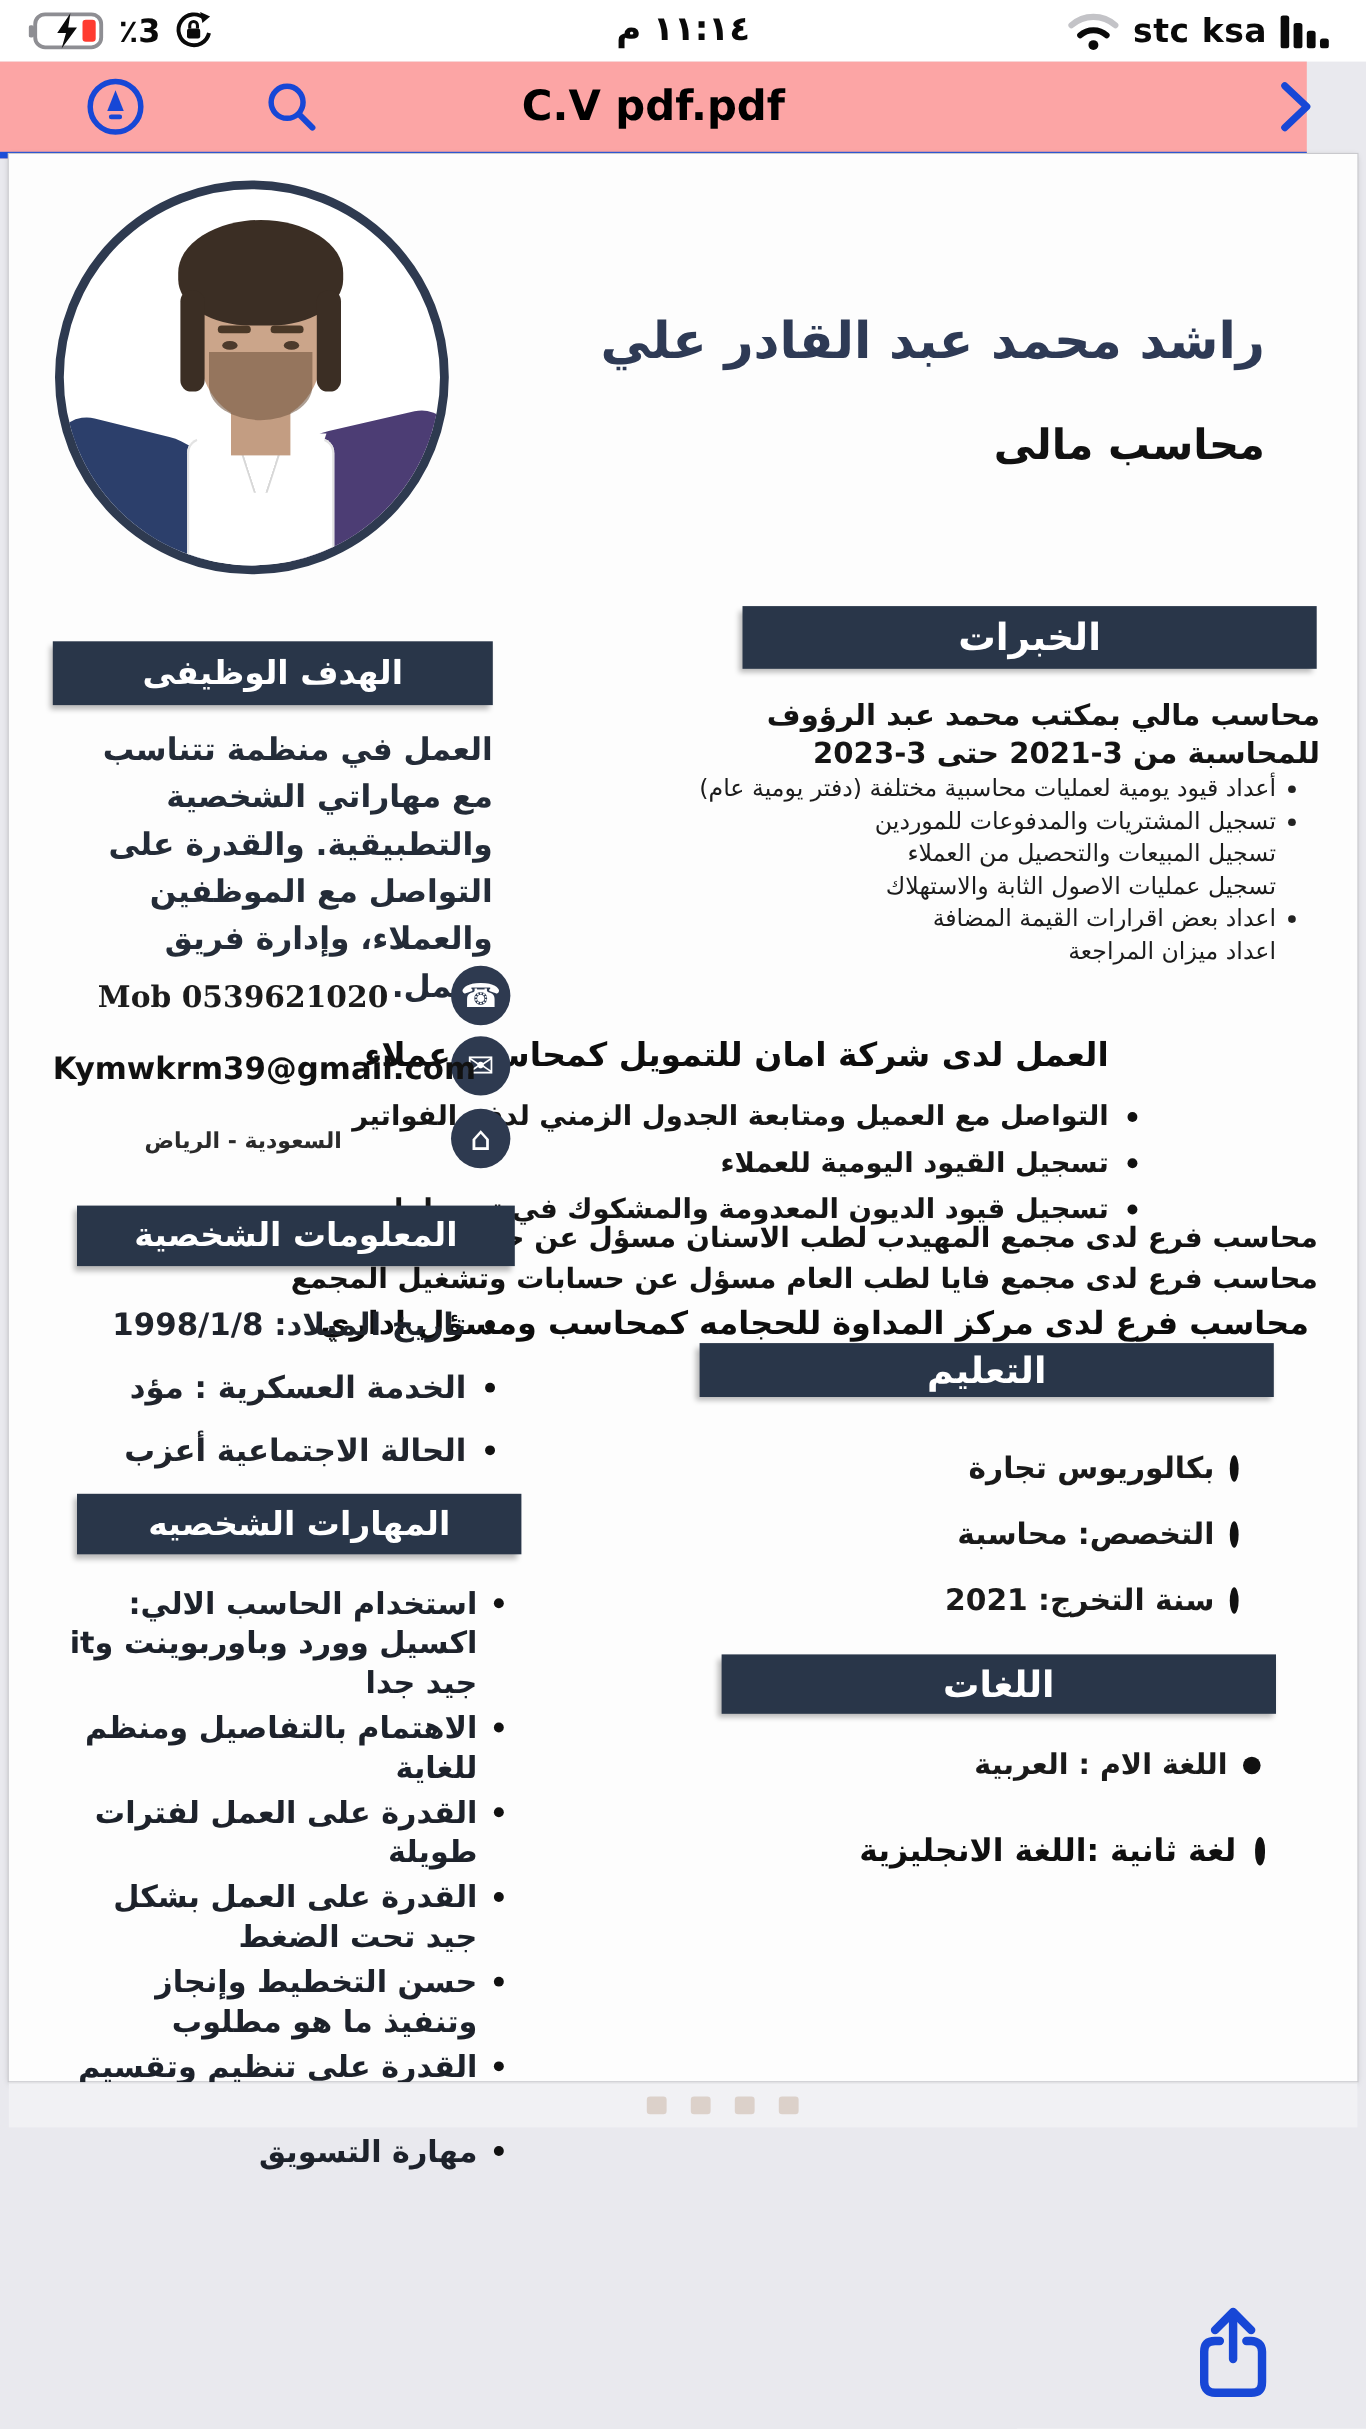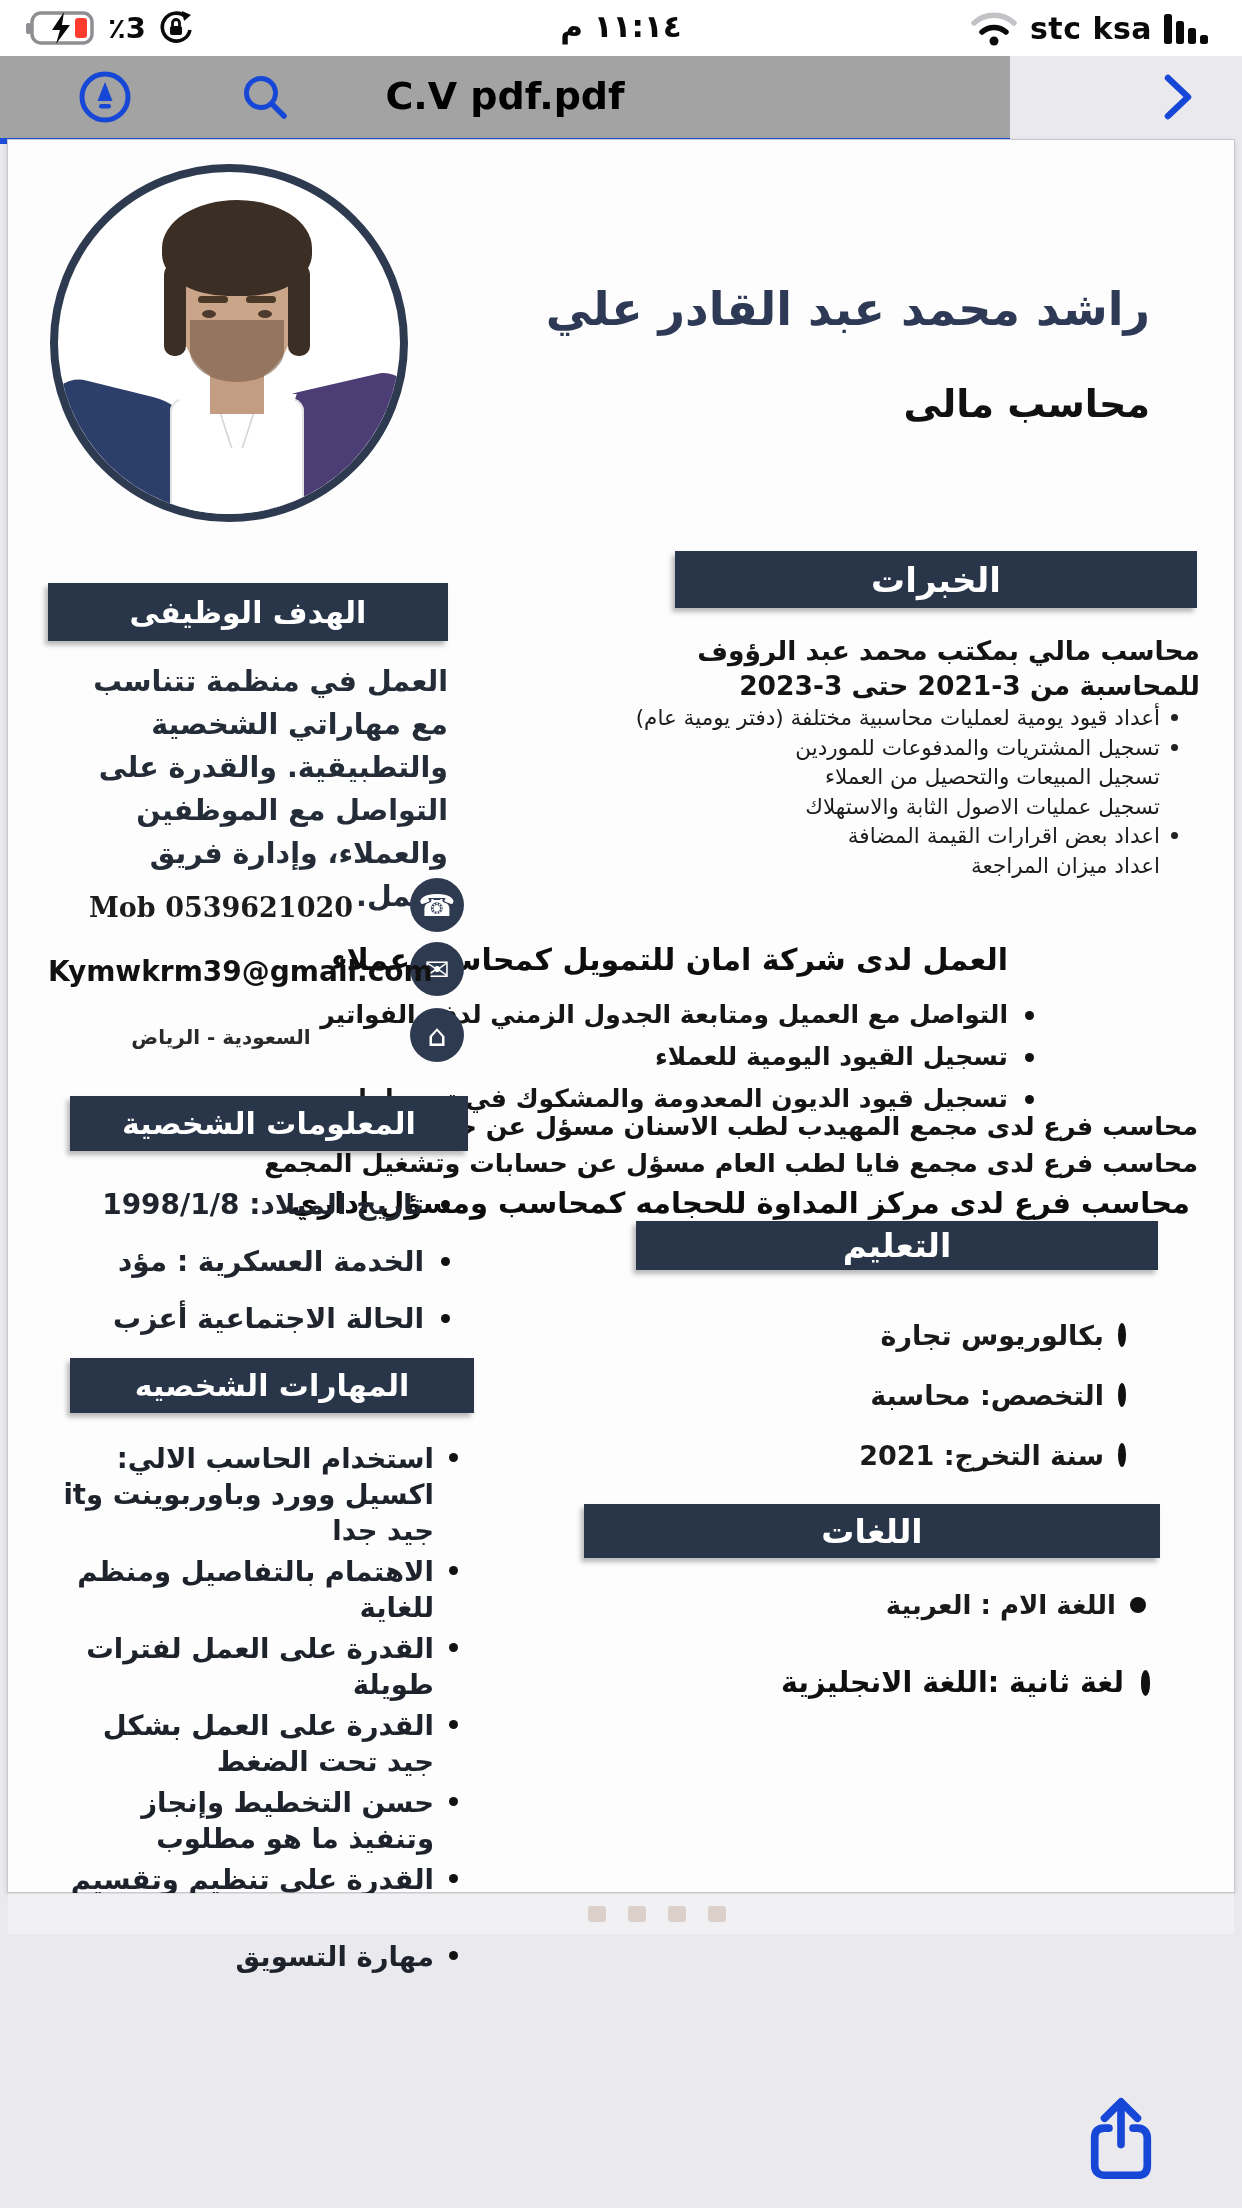--- a/index.html
+++ b/index.html
@@ -9,21 +9,21 @@
     -webkit-font-smoothing:antialiased;
   }
   
   .statusbar{position:absolute;top:0;left:0;width:1242px;height:56px;background:#fff;}
   .sb-left{position:absolute;left:26px;top:8px;display:flex;align-items:center;gap:10px;}
   .sb-percent{font-size:29px;font-weight:700;color:#0a0a0a;}
   .sb-time{position:absolute;left:0;right:0;top:8px;text-align:center;font-size:31px;font-weight:700;color:#0a0a0a;}
   .sb-right{position:absolute;right:30px;top:10px;display:flex;align-items:center;gap:12px;}
   .sb-carrier{font-size:30px;font-weight:600;color:#0a0a0a;letter-spacing:.5px;}
   
-  .navbar{position:absolute;top:56px;left:0;width:1010px;height:82px;background:#a3a3a3;border-bottom:6px solid #1d4ed8;}
+  .navbar{position:absolute;top:56px;left:0;width:1188px;height:82px;background:#fca5a5;border-bottom:6px solid #1d4ed8;}
   .nav-btn{position:absolute;top:14px;width:54px;height:54px;cursor:pointer;}
   .nav-title{position:absolute;left:0;right:0;top:18px;text-align:center;font-size:38px;font-weight:700;color:#000;}
   
   .page{
     position:absolute;top:140px;left:8px;width:1226px;height:1752px;background:#fdfdfd;
     box-shadow:0 0 0 1px #c9c9cd,0 2px 6px rgba(0,0,0,.18);
   }
   .scan-strip{position:absolute;top:1893px;left:8px;width:1226px;height:40px;background:#f1f1f4;border-top:1px solid #dedee2;}
   .scan-strip .glyphs{position:absolute;left:580px;top:12px;display:flex;gap:22px;}
   .scan-strip .glyphs i{display:block;width:18px;height:16px;background:#cbb7a8;opacity:.55;border-radius:3px;}
@@ -60,21 +60,21 @@
   .job2-title{position:absolute;top:802px;right:226px;font-size:30px;font-weight:700;color:#0e0e0e;}
   .job2-list{position:absolute;top:860px;right:226px;font-size:25px;font-weight:700;color:#161616;}
   .job2-item{position:relative;margin-bottom:13px;}
   .job2-item::before{content:'';position:absolute;right:-26px;top:11px;width:9px;height:9px;border-radius:50%;background:#111;}
   .job3-lines{position:absolute;top:968px;right:36px;font-size:25.5px;font-weight:700;line-height:37px;color:#141414;}
   .job4-line{position:absolute;top:1046px;right:44px;font-size:29px;font-weight:700;color:#0d0d0d;}
   .edu-header{top:1081px;right:76px;width:522px;height:49px;font-size:33px;}
   .edu-list{position:absolute;top:1180px;right:130px;font-size:27px;font-weight:700;color:#1a1a1a;}
   .edu-item{position:relative;margin-bottom:29px;}
   .edu-item::before{content:'';position:absolute;right:-22px;top:3px;width:8px;height:24px;border-radius:4px/12px;background:#111;}
-  .lang-header{top:1364px;right:74px;width:576px;height:54px;font-size:33px;}
+  .lang-header{top:1364px;right:74px;width:504px;height:54px;font-size:33px;}
   .lang1{position:absolute;top:1450px;right:118px;font-size:26px;font-weight:700;color:#1a1a1a;}
   .lang1::before{content:'';position:absolute;right:-30px;top:7px;width:16px;height:16px;border-radius:50%;background:#111;}
   .lang2{position:absolute;top:1526px;right:110px;font-size:28.5px;font-weight:700;color:#0f0f0f;}
   .lang2::before{content:'';position:absolute;right:-26px;top:4px;width:9px;height:26px;border-radius:5px/13px;background:#111;}
   
   .obj-header{left:40px;top:443px;width:400px;height:58px;font-size:30px;}
   .obj-text{position:absolute;left:42px;top:520px;width:398px;font-size:28.5px;font-weight:700;line-height:43px;color:#242c38;}
   .contact{position:absolute;left:40px;top:738px;width:416px;}
   .c-row{position:absolute;left:0;width:416px;height:58px;}
   .c-row .c-ic{position:absolute;right:0;top:0;width:54px;height:54px;border-radius:50%;background:#2e3a50;color:#fff;

